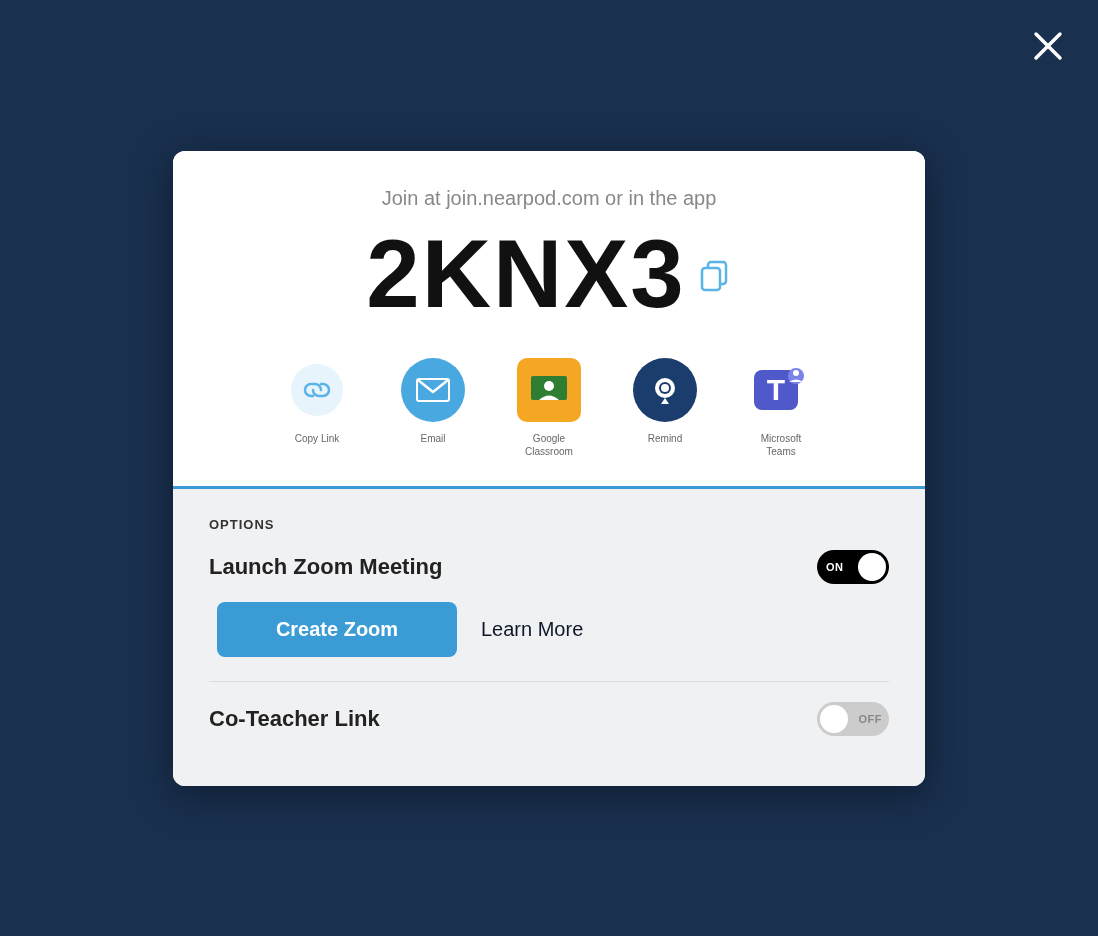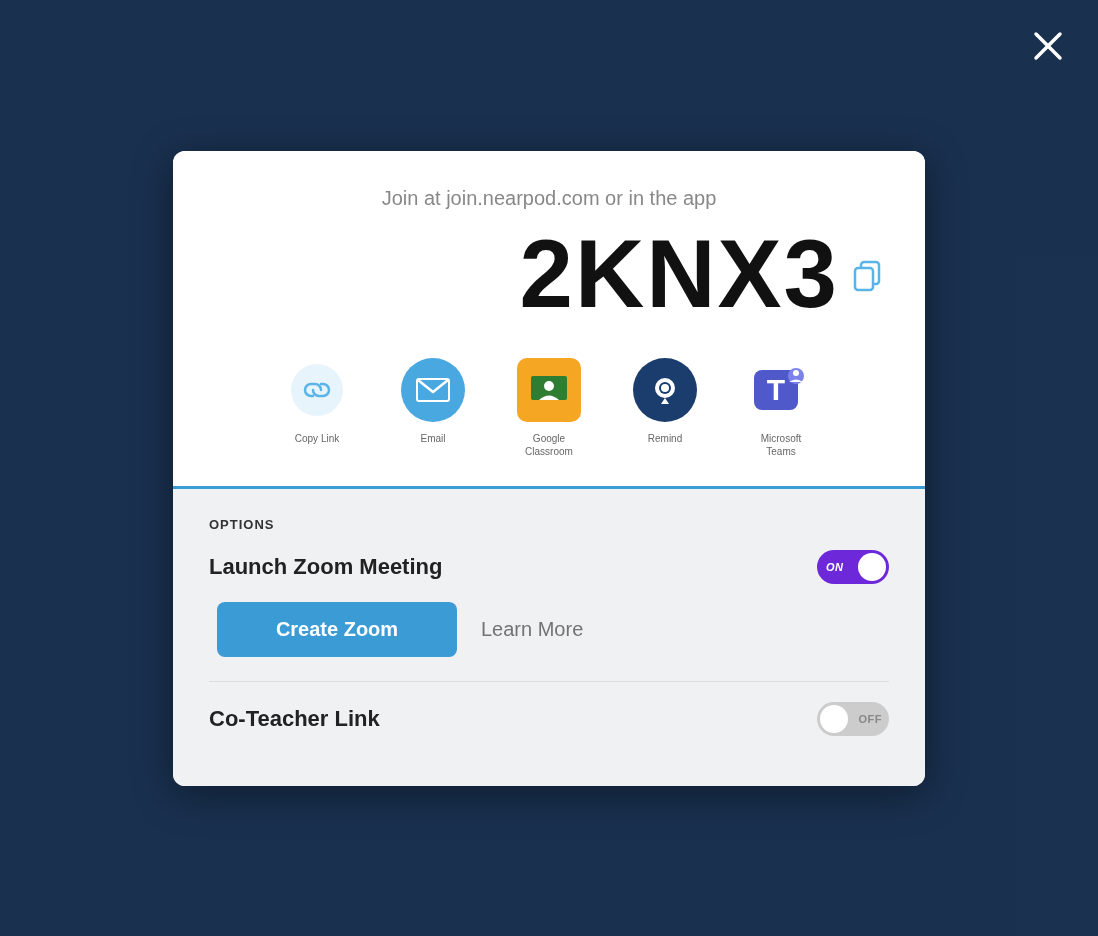--- a/index.html
+++ b/index.html
@@ -53,21 +53,21 @@
     }
     .join-text {
       color: #888;
       font-size: 20px;
       margin-bottom: 16px;
       font-weight: 400;
     }
     .code-row {
       display: flex;
       align-items: center;
-      justify-content: flex-end;
+      justify-content: center;
       gap: 10px;
       margin-bottom: 36px;
     }
     .session-code {
       font-size: 96px;
       font-weight: 800;
       color: #111;
       letter-spacing: 2px;
       line-height: 1;
     }
@@ -130,23 +130,22 @@
       width: 72px;
       height: 34px;
       border-radius: 17px;
       display: flex;
       align-items: center;
       cursor: pointer;
       position: relative;
       padding: 3px;
     }
     .toggle.on {
-      background: #6d28d9;
+      background: #000000;
       justify-content: flex-end;
-      font-style: italic;
     }
     .toggle.off {
       background: #ccc;
       justify-content: flex-start;
     }
     .toggle-knob {
       width: 28px;
       height: 28px;
       border-radius: 50%;
       background: white;
@@ -172,21 +171,21 @@
       color: white;
       border: none;
       border-radius: 8px;
       padding: 16px 36px;
       font-size: 20px;
       font-weight: 600;
       cursor: pointer;
       min-width: 240px;
     }
     .learn-more-link {
-      color: #737373;
+      color: #0f172a;
       font-size: 20px;
       font-weight: 500;
       cursor: pointer;
       text-decoration: none;
       background: none;
       border: none;
     }
     .divider-line {
       border: none;
       border-top: 1px solid #ddd;

